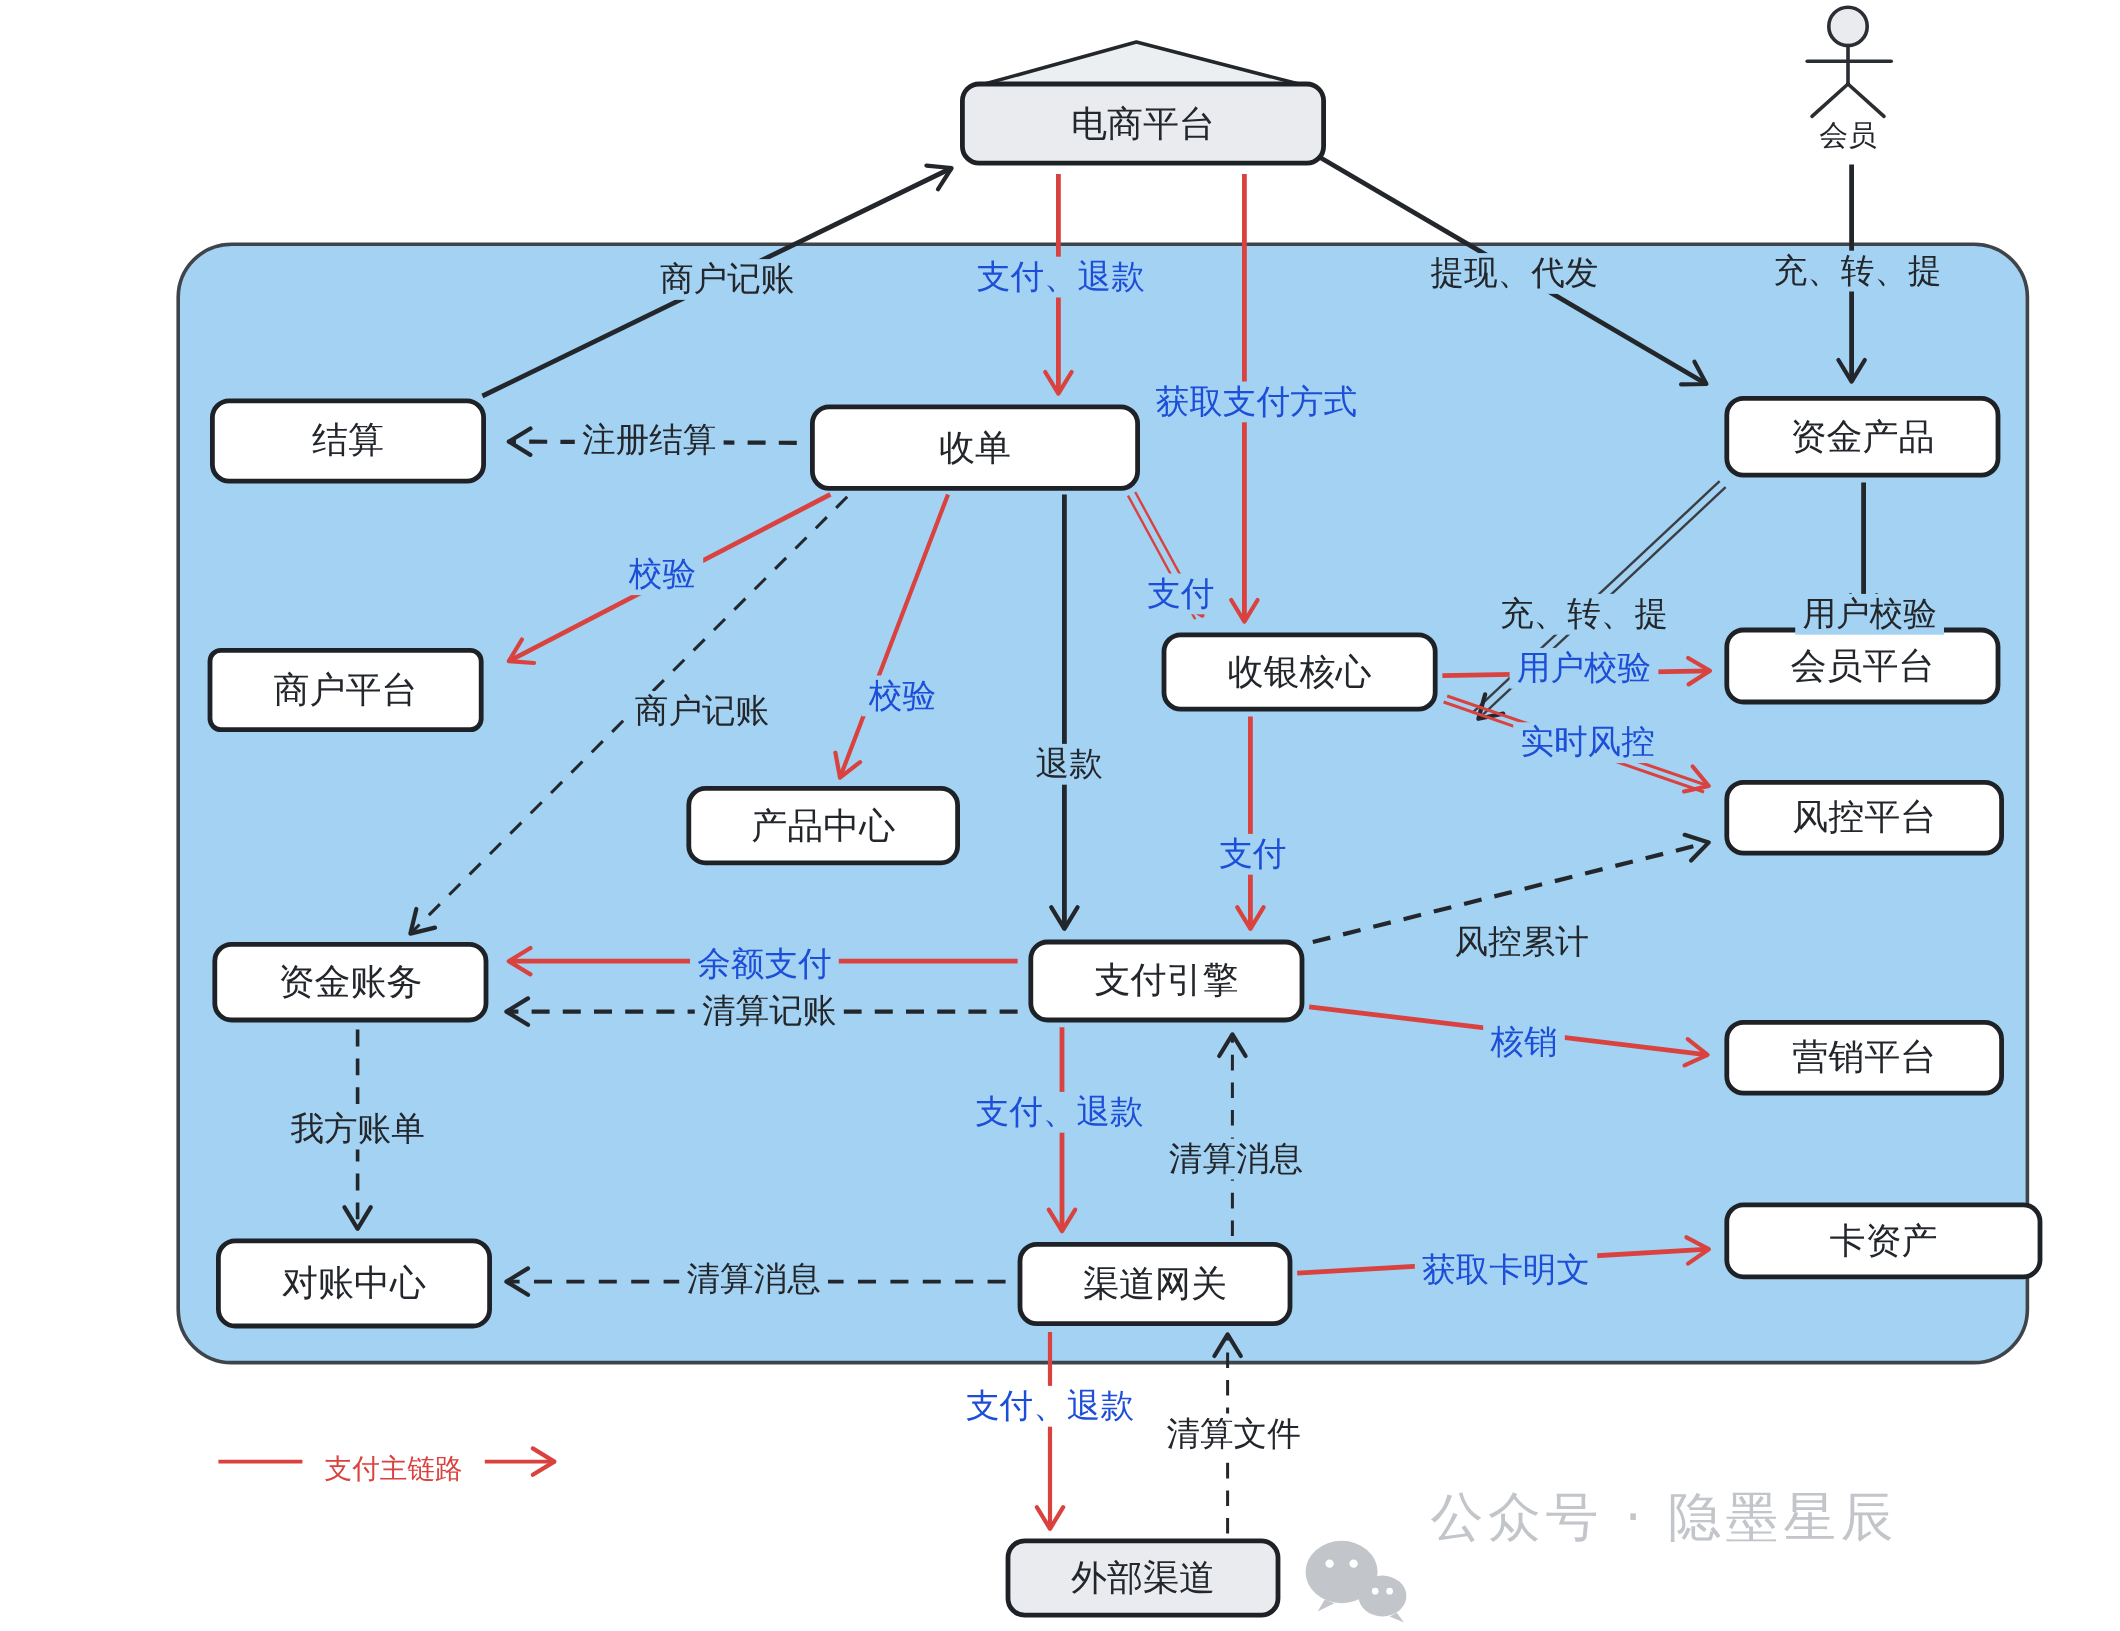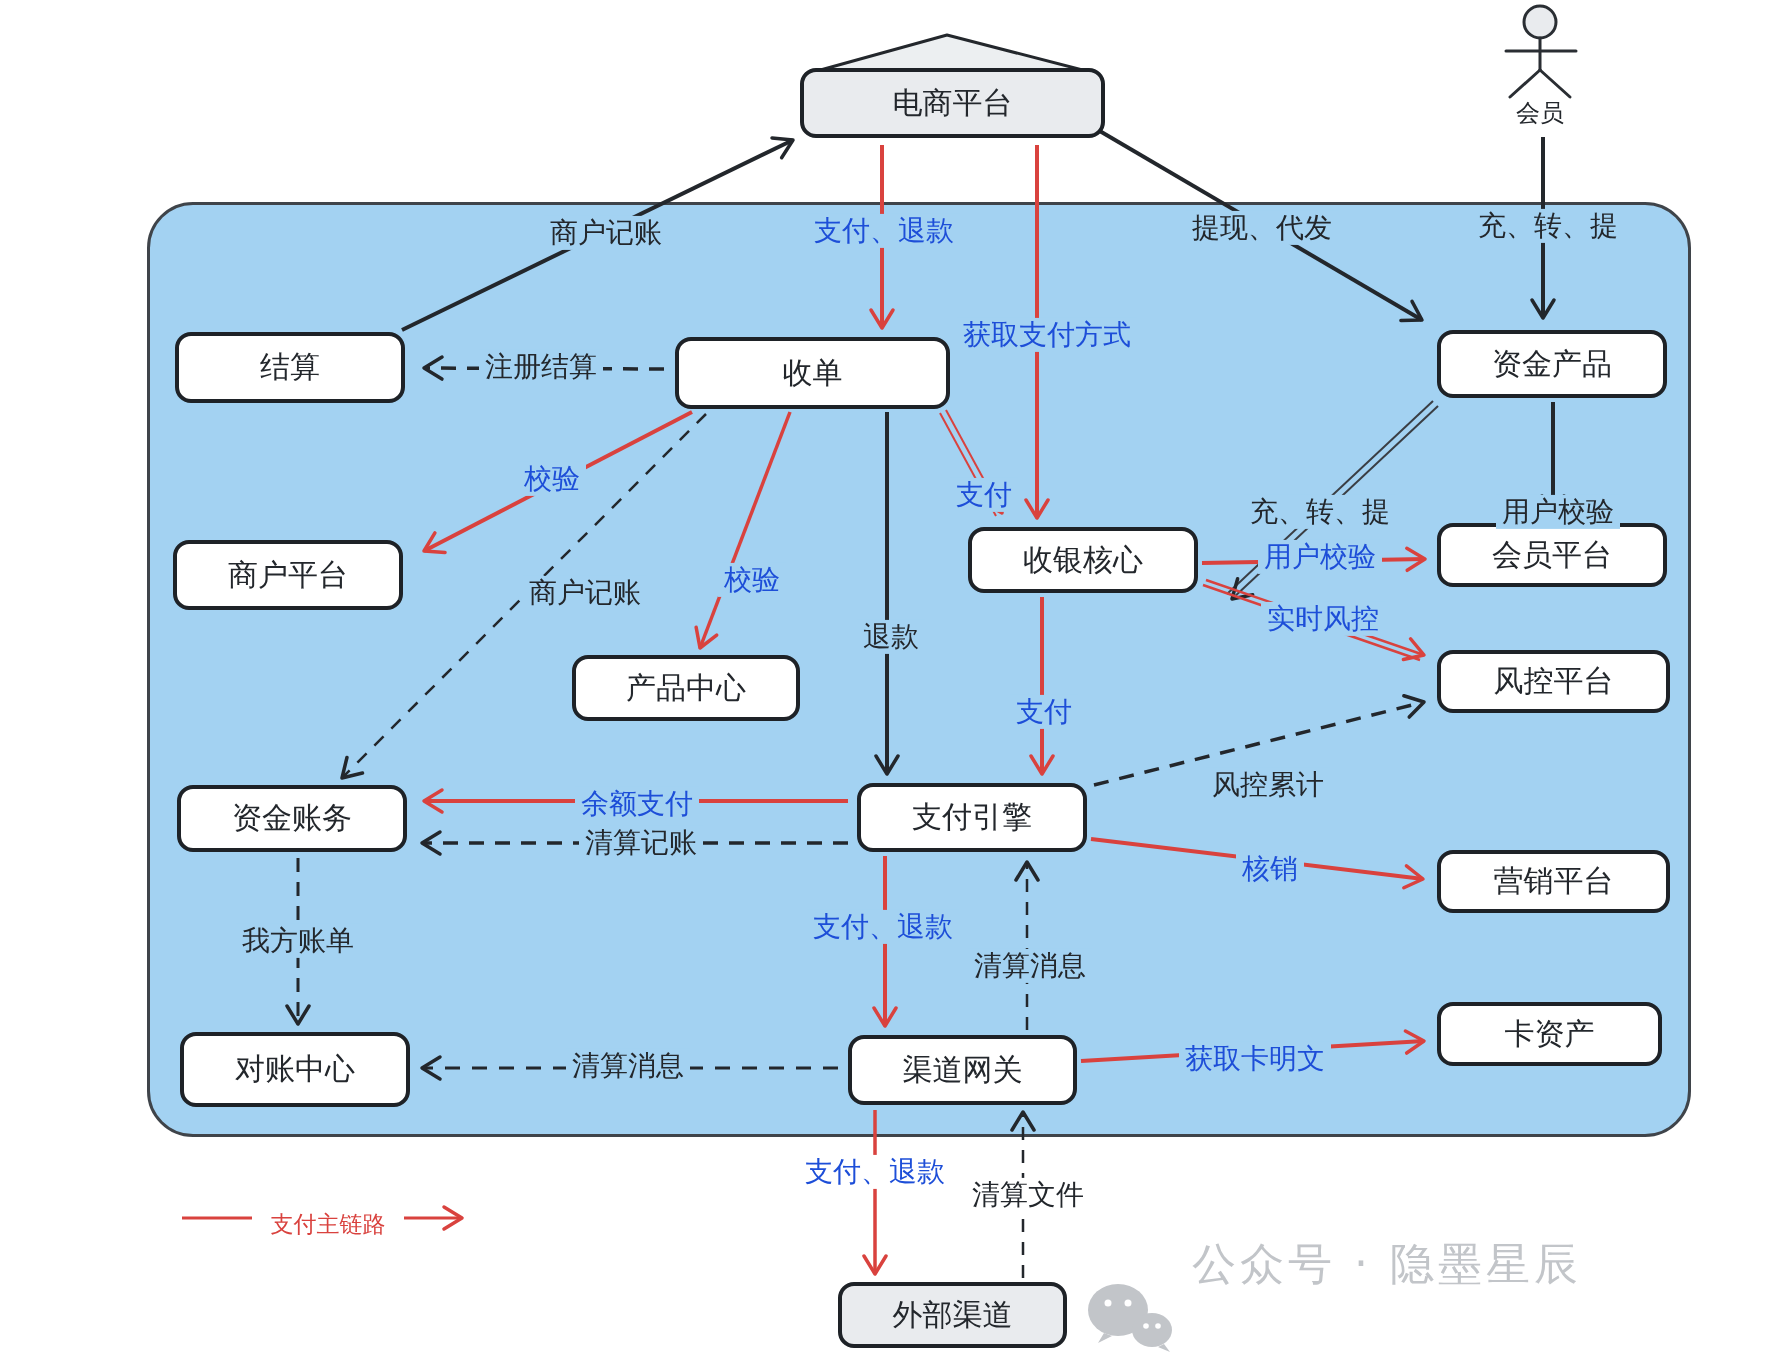--- a/index.html
+++ b/index.html
@@ -111,21 +111,21 @@
     </div>
   <div class="node" style="left:175px;top:332px;width:230px;height:71px;">
       <span>结算</span>
     </div>
   <div class="node" style="left:675px;top:337px;width:275px;height:72px;">
       <span>收单</span>
     </div>
   <div class="node" style="left:1437px;top:330px;width:230px;height:68px;">
       <span>资金产品</span>
     </div>
-  <div class="node" style="left:173px;top:540px;width:230px;height:70px;">
+  <div class="node" style="left:173px;top:540px;width:230px;height:70px;border-radius:11px;">
       <span>商户平台</span>
     </div>
   <div class="node" style="left:968px;top:527px;width:230px;height:66px;">
       <span>收银核心</span>
     </div>
   <div class="node" style="left:1437px;top:523px;width:230px;height:64px;">
       <span>会员平台</span>
     </div>
   <div class="node" style="left:572px;top:655px;width:228px;height:66px;">
       <span>产品中心</span>
@@ -141,21 +141,21 @@
     </div>
   <div class="node" style="left:1437px;top:850px;width:233px;height:63px;">
       <span>营销平台</span>
     </div>
   <div class="node" style="left:180px;top:1032px;width:230px;height:75px;justify-content:center;">
       <span>对账中心</span>
     </div>
   <div class="node" style="left:848px;top:1035px;width:229px;height:70px;">
       <span>渠道网关</span>
     </div>
-  <div class="node" style="left:1437px;top:1002px;width:225px;height:64px;">
+  <div class="node" style="left:1437px;top:1002px;width:265px;height:64px;">
       <span>卡资产</span>
     </div>
   <div class="node gray" style="left:838px;top:1282px;width:229px;height:66px;">
       <span>外部渠道</span>
     </div>
 
   <div class="actor-label" style="left:1540px;top:113px;">会员</div>
 
   <span class="elabel blk bgblue" style="left:606px;top:233px;">商户记账</span>
   <span class="elabel red bgblue" style="left:884px;top:231px;">支付、退款</span>

